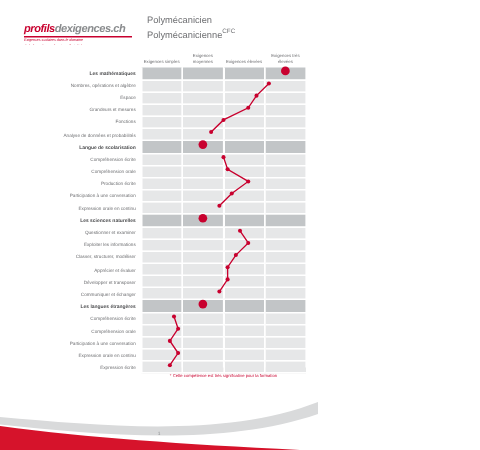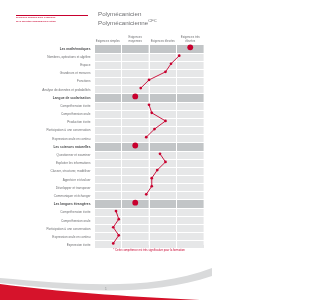--- a/index.html
+++ b/index.html
@@ -65,20 +65,21 @@
   .pageno{position:absolute;left:0;bottom:9px;width:212px;text-align:center;font-size:3.2px;color:#8a8c8e;}
 </style>
 </head>
 <body>
 
 <div class="page">
 
   <div class="header">
 
     <div class="logo">
+      <div class="logo-line1"><span class="logo-a">profils</span><span class="logo-b">dexigences</span><span class="logo-b">.ch</span></div>
       <div class="logo-rule"></div>
       <div class="logo-sub">Exigences scolaires dans le domaine</div>
       <div class="logo-sub">de la formation professionnelle initiale</div>
     </div>
 
     <div class="title">
       <div class="title-l1">Polymécanicien</div>
       <div class="title-l2"><span>Polymécanicienne</span><span class="title-sup">CFC</span></div>
     </div>
 

